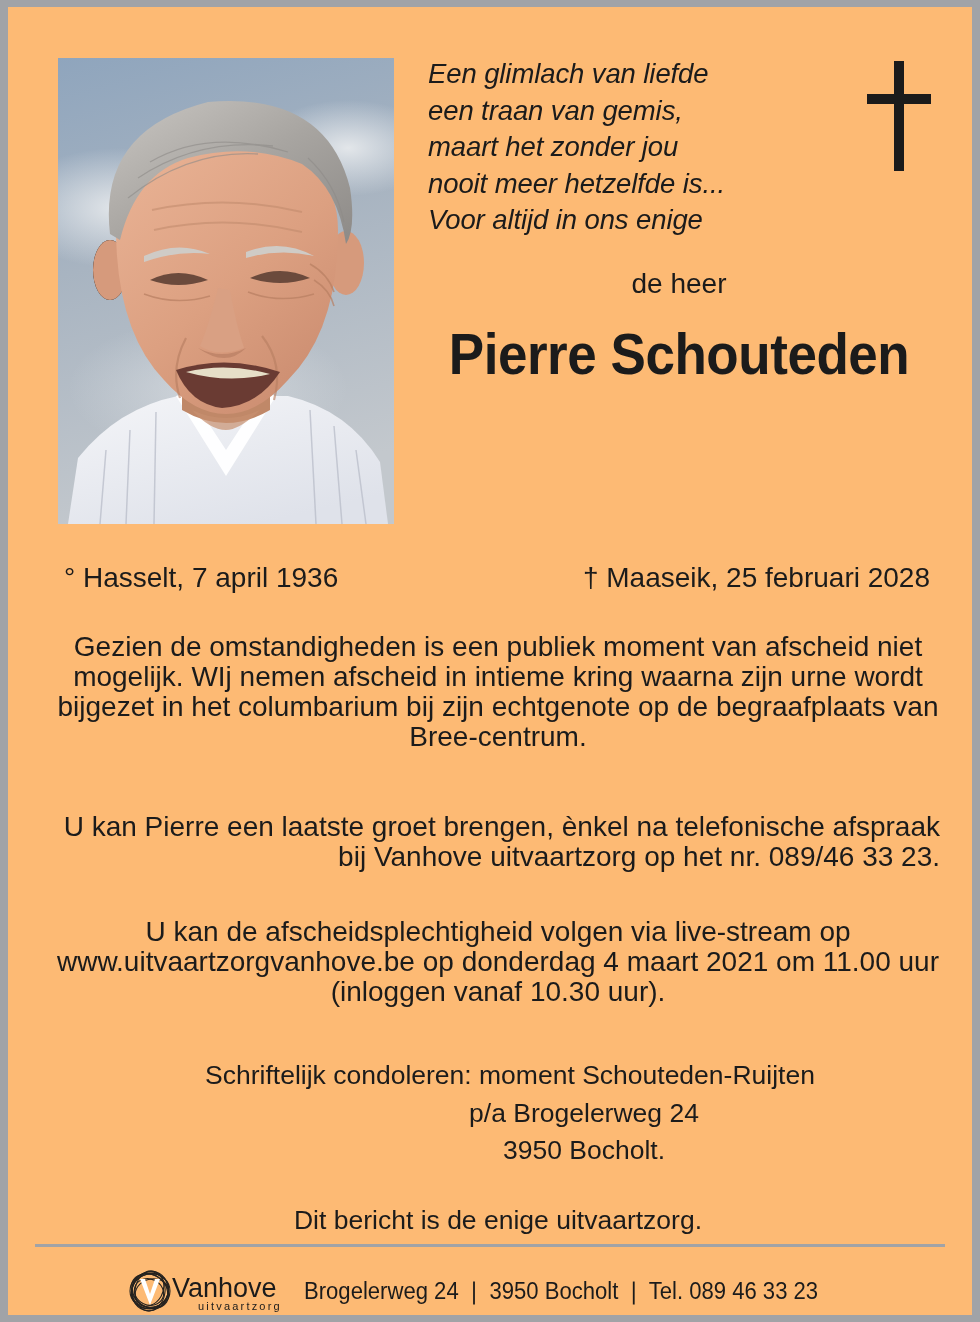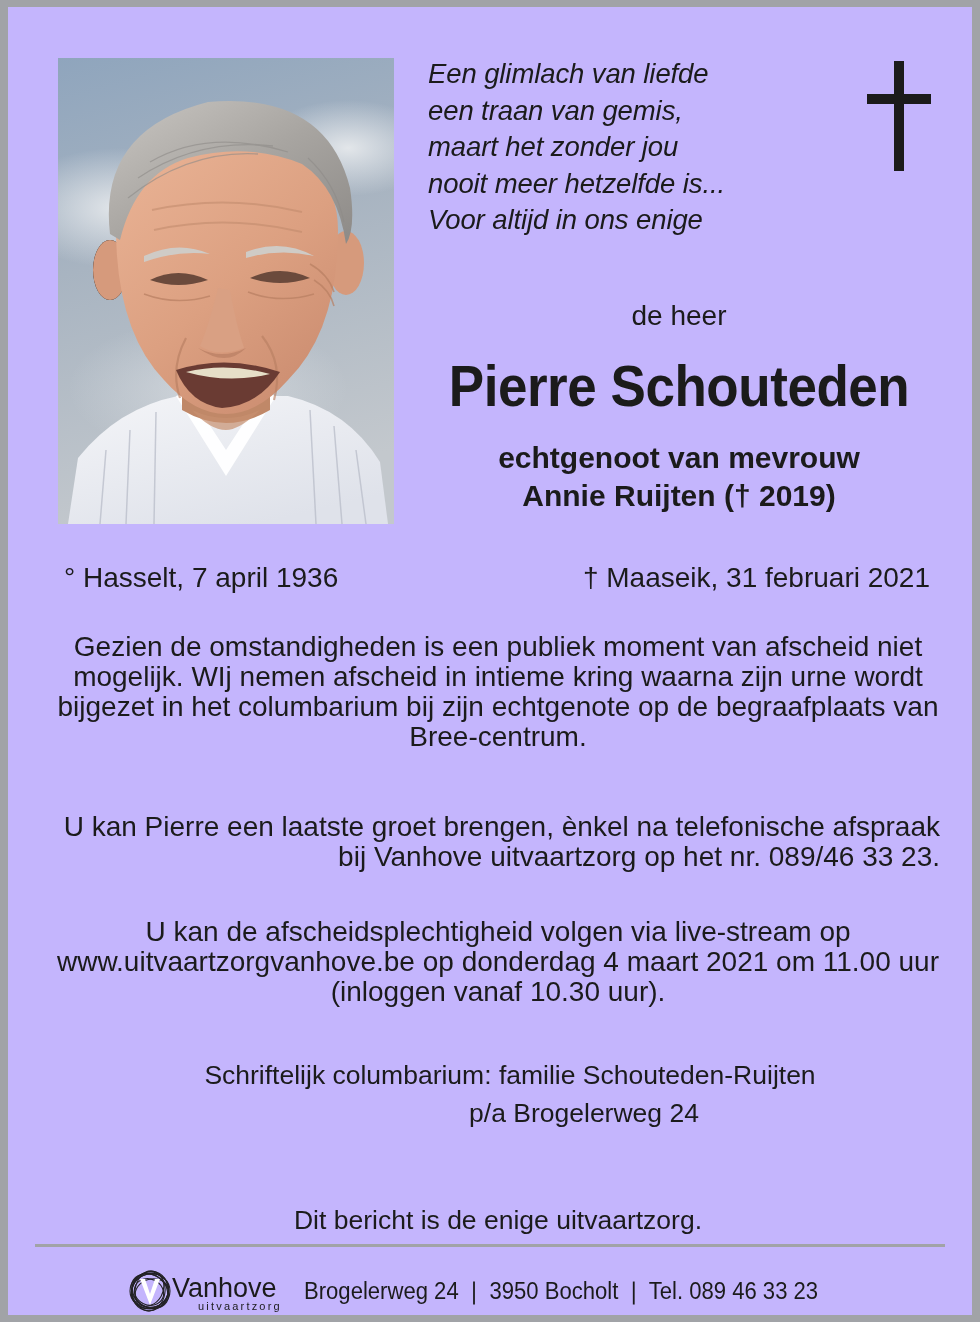--- a/index.html
+++ b/index.html
@@ -5,21 +5,21 @@
   html, body {
     margin: 0;
     padding: 0;
     background: #ffffff;
   }
   #card {
     position: relative;
     width: 980px;
     height: 1322px;
     box-sizing: border-box;
-    background: #c4b5fd;
+    background: #fdba74;
     border-left: 8px solid #a1a3a7;
     border-right: 8px solid #a1a3a7;
     border-top: 7px solid #a1a3a7;
     border-bottom: 7px solid #a1a3a7;
     font-family: "Liberation Sans", sans-serif;
     color: #1b1b1b;
     overflow: hidden;
   }
 
   
@@ -68,21 +68,20 @@
     letter-spacing: -0.1px;
   }
 
   
   #name-block {
     position: absolute;
     left: 398px;
     top: 260px;
     width: 546px;
     text-align: center;
-    margin-top: 32px;
   }
   #salutation {
     font-size: 28px;
     line-height: 34px;
     color: #1b1b1b;
   }
   #full-name {
     margin-top: 22px;
     font-size: 57px;
     line-height: 62px;
@@ -304,38 +303,35 @@
     <div>Een glimlach van liefde</div>
     <div>een traan van gemis,</div>
     <div>maart het zonder jou</div>
     <div>nooit meer hetzelfde is...</div>
     <div>Voor altijd in ons enige</div>
   </div>
 
   <div id="name-block">
     <div id="salutation">de heer</div>
     <div id="full-name">Pierre Schouteden</div>
-    <div id="spouse">
-      <div>echtgenoot van mevrouw</div>
-      <div>Annie Ruijten († 2019)</div>
-    </div>
   </div>
 
   <div id="dates">
     <div class="birth">° Hasselt, 7 april 1936</div>
-    <div class="death">† Maaseik, 31 februari 2021</div>
+    <div class="death">† Maaseik, 25 februari 2028</div>
   </div>
 
   <div class="para" id="para-1">Gezien de omstandigheden is een publiek moment van afscheid niet mogelijk. WIj nemen afscheid in intieme kring waarna zijn urne wordt bijgezet in het columbarium bij zijn echtgenote op de begraafplaats van Bree-centrum.</div>
   <div class="para" id="para-2">U kan Pierre een laatste groet brengen, ènkel na telefonische afspraak bij Vanhove uitvaartzorg op het nr. 089/46 33 23.</div>
   <div class="para" id="para-3">U kan de afscheidsplechtigheid volgen via live-stream op www.uitvaartzorgvanhove.be op donderdag 4 maart 2021 om 11.00 uur (inloggen vanaf 10.30 uur).</div>
 
   <div id="condolence">
-    <div>Schriftelijk columbarium: familie Schouteden-Ruijten</div>
+    <div>Schriftelijk condoleren: moment Schouteden-Ruijten</div>
     <div class="indent-line">p/a Brogelerweg 24</div>
+    <div class="indent-line">3950 Bocholt.</div>
   </div>
 
   <div id="final-note">Dit bericht is de enige uitvaartzorg.</div>
 
   <div id="divider"></div>
 
   <div id="footer">
     <div id="logo">
       <svg viewBox="0 0 168 52" aria-hidden="true">
         <g>

